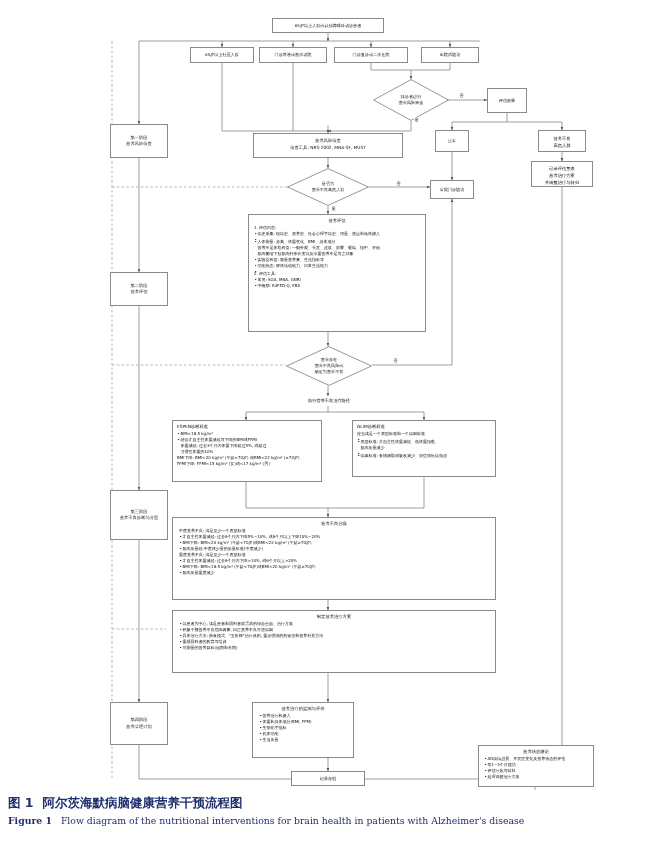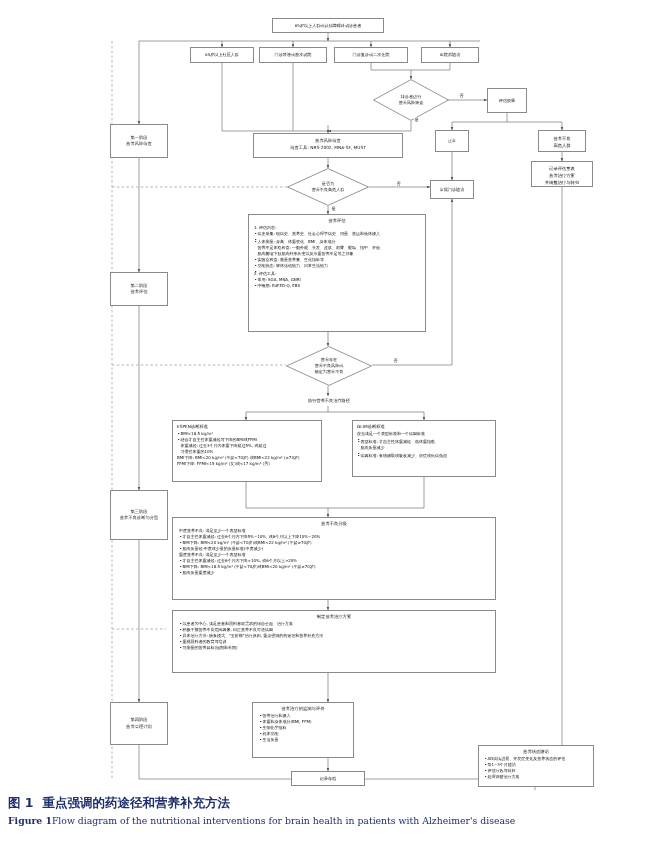--- a/index.html
+++ b/index.html
@@ -26,21 +26,21 @@
   .diamond-wrap .dtxt{position:absolute;left:0;top:0;width:100%;height:100%;
        display:flex;flex-direction:column;align-items:center;justify-content:center;
        text-align:center;font-size:4.1px;line-height:1.45;}
   .elabel{position:absolute;font-size:4.2px;color:#111;background:#fff;padding:0 0.5px;}
   #caption{position:absolute;left:0;top:795px;width:652px;}
   .cap1{font-size:12.5px;font-weight:bold;color:#1f2f6e;margin:0 0 3px 8px;
         font-family:"DejaVu Sans","Liberation Sans",sans-serif;}
   .cap1 .lbl{margin-right:9px;margin-top:24px;}
   .cap2{font-size:9.3px;color:#1f2f6e;margin:0 0 0 8px;
         font-family:"DejaVu Serif","Liberation Serif",serif;}
-  .cap2 .lbl{font-weight:bold;}
+  .cap2 .lbl{font-weight:bold;margin-right:9px;}
 </style>
 </head>
 <body>
 
 <div id="canvas">
 
   <svg id="edges" width="652" height="790" style="position:absolute;left:0;top:0;">
     <defs>
       <marker id="ar" markerWidth="6" markerHeight="6" refX="4.6" refY="2" orient="auto">
         <path d="M0,0 L4.8,2 L0,4 z" fill="#555"></path>
@@ -320,18 +320,18 @@
   </div>
   <div class="stage" style="left:110px;top:702px;width:58px;height:43px;">
     <span>第四阶段</span>
     <span>营养管理计划</span>
   </div>
 
 </div>
 
 <div id="caption">
   <div class="cap1">
-    <span class="lbl">图 1</span><span>重点强调的药途径和营养补充方法</span>
+    <span class="lbl">图 1</span><span>阿尔茨海默病脑健康营养干预流程图</span>
   </div>
   <div class="cap2">
     <span class="lbl">Figure 1</span><span>Flow diagram of the nutritional interventions for brain health in patients with Alzheimer's disease</span>
   </div>
 </div>
 
 </body></html>

